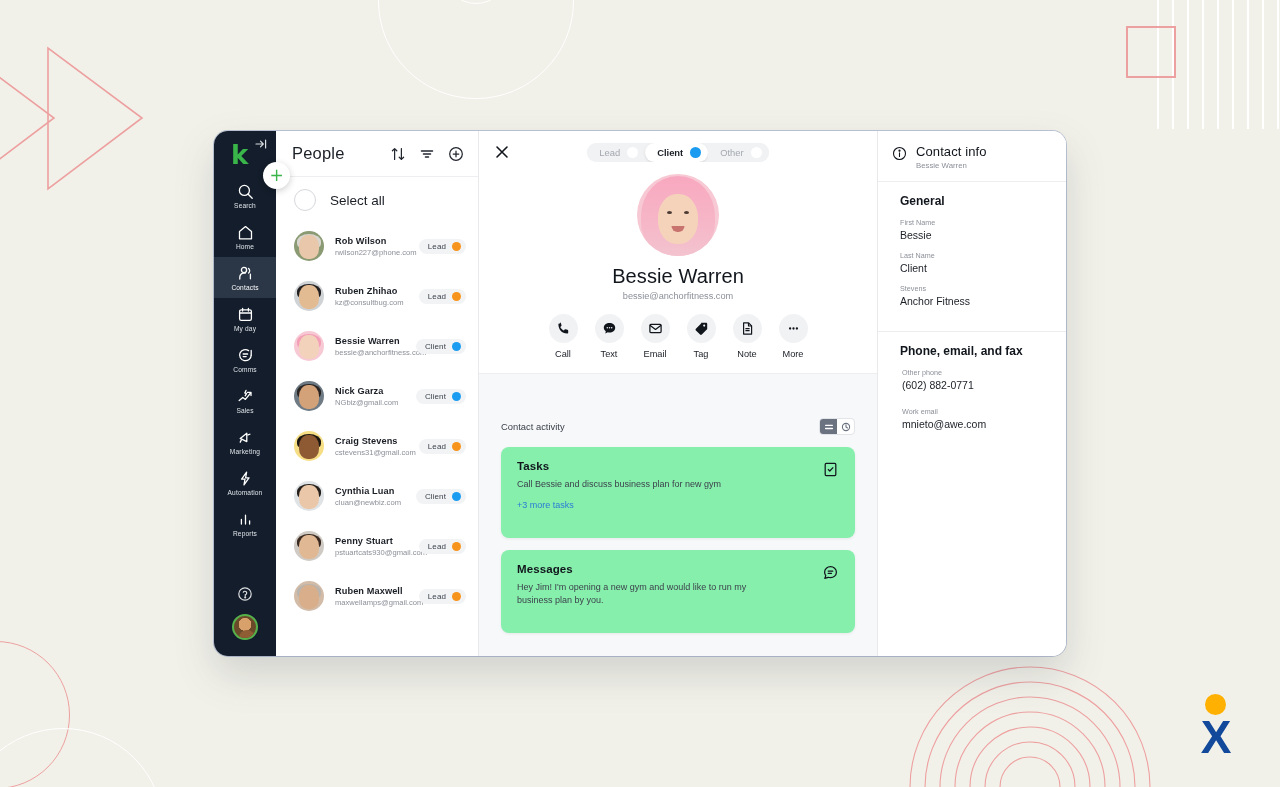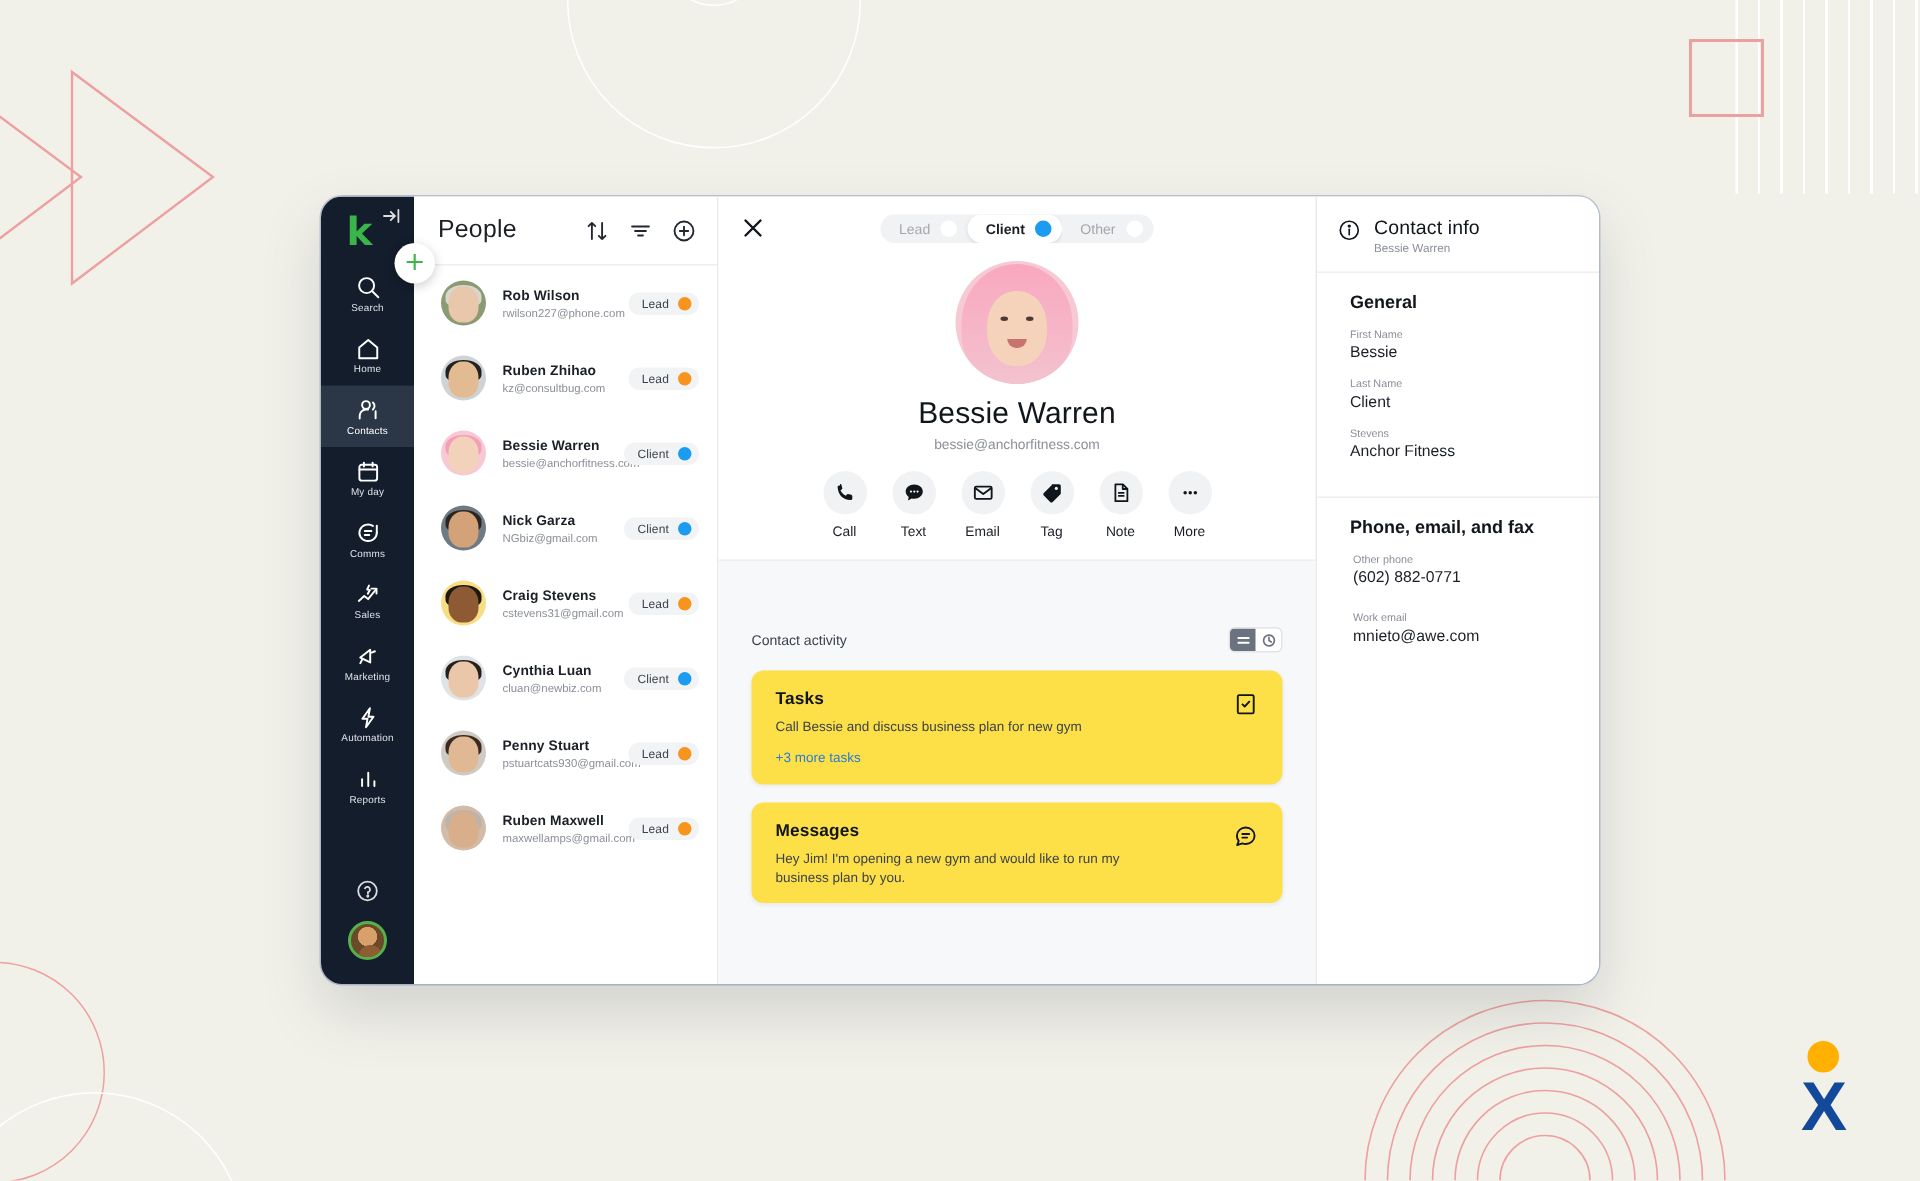--- a/index.html
+++ b/index.html
@@ -195,21 +195,21 @@
 
   .c-activity { background:#f7f8f9; flex: 1 1 auto; padding: 12px 22px 0 22px; border-top:1px solid #eeeef1; }
   .ca-head { display:flex; align-items:center;margin-top:32px; }
   .ca-title { font-size: 9.4px; color:#3c424c; }
   .viewtoggle { margin-left:auto; display:flex; border:1px solid #e3e4e8; border-radius:4px; overflow:hidden; background:#fff; }
   .vt { width:17px; height:15px; display:flex; align-items:center; justify-content:center; cursor:pointer; }
   .vt.active { background:#6b7280; }
   .vt svg { width:10px; height:10px; display:block; }
 
   .card {
-    background:#fde047; border-radius: 8px; padding: 13px 16px 10px 16px;
+    background:#86efac; border-radius: 8px; padding: 13px 16px 26px 16px;
     margin-top: 12px; box-shadow: 0 1px 3px rgba(20,30,50,.07);
     position: relative;
   }
   .card h3 { font-size: 11.5px; color:#11151c; font-weight:700; letter-spacing:.1px; }
   .card p { font-size: 9px; color:#3c424c; margin-top: 6px; line-height:1.45; max-width: 260px; }
   .card a { font-size: 9px; color:#2b7cd3; display:inline-block; margin-top: 9px; text-decoration:none; cursor:pointer; }
   .card .cico { position:absolute; right: 16px; top: 14px; width:17px; height:17px; }
 
   
   #rightpanel { width: 188px; flex: 0 0 188px; background:#fff; }
@@ -407,20 +407,24 @@
           </span>
           <span class="ic">
             <svg viewBox="0 0 16 16" fill="none" stroke="#22262e" stroke-width="1.25" stroke-linecap="round">
               <circle cx="8" cy="8" r="6.3"></circle>
                 <path d="M8 5.2v5.6M5.2 8h5.6"></path>
             </svg>
           </span>
         </div>
       </div>
 
+      <div class="selectall">
+        <div class="checkcircle"></div>
+        <div class="txt">Select all</div>
+      </div>
 
       <div class="contact-list">
           <div class="crow">
             <div class="cav" style="background:#8a9a72">
               <div class="hair" style="background:#d9d5cf"></div>
               <div class="face" style="background:#e8c7aa"></div>
             </div>
             <div class="cinfo">
               <div class="cname">Rob Wilson</div>
               <div class="cmail">rwilson227@phone.com</div>

